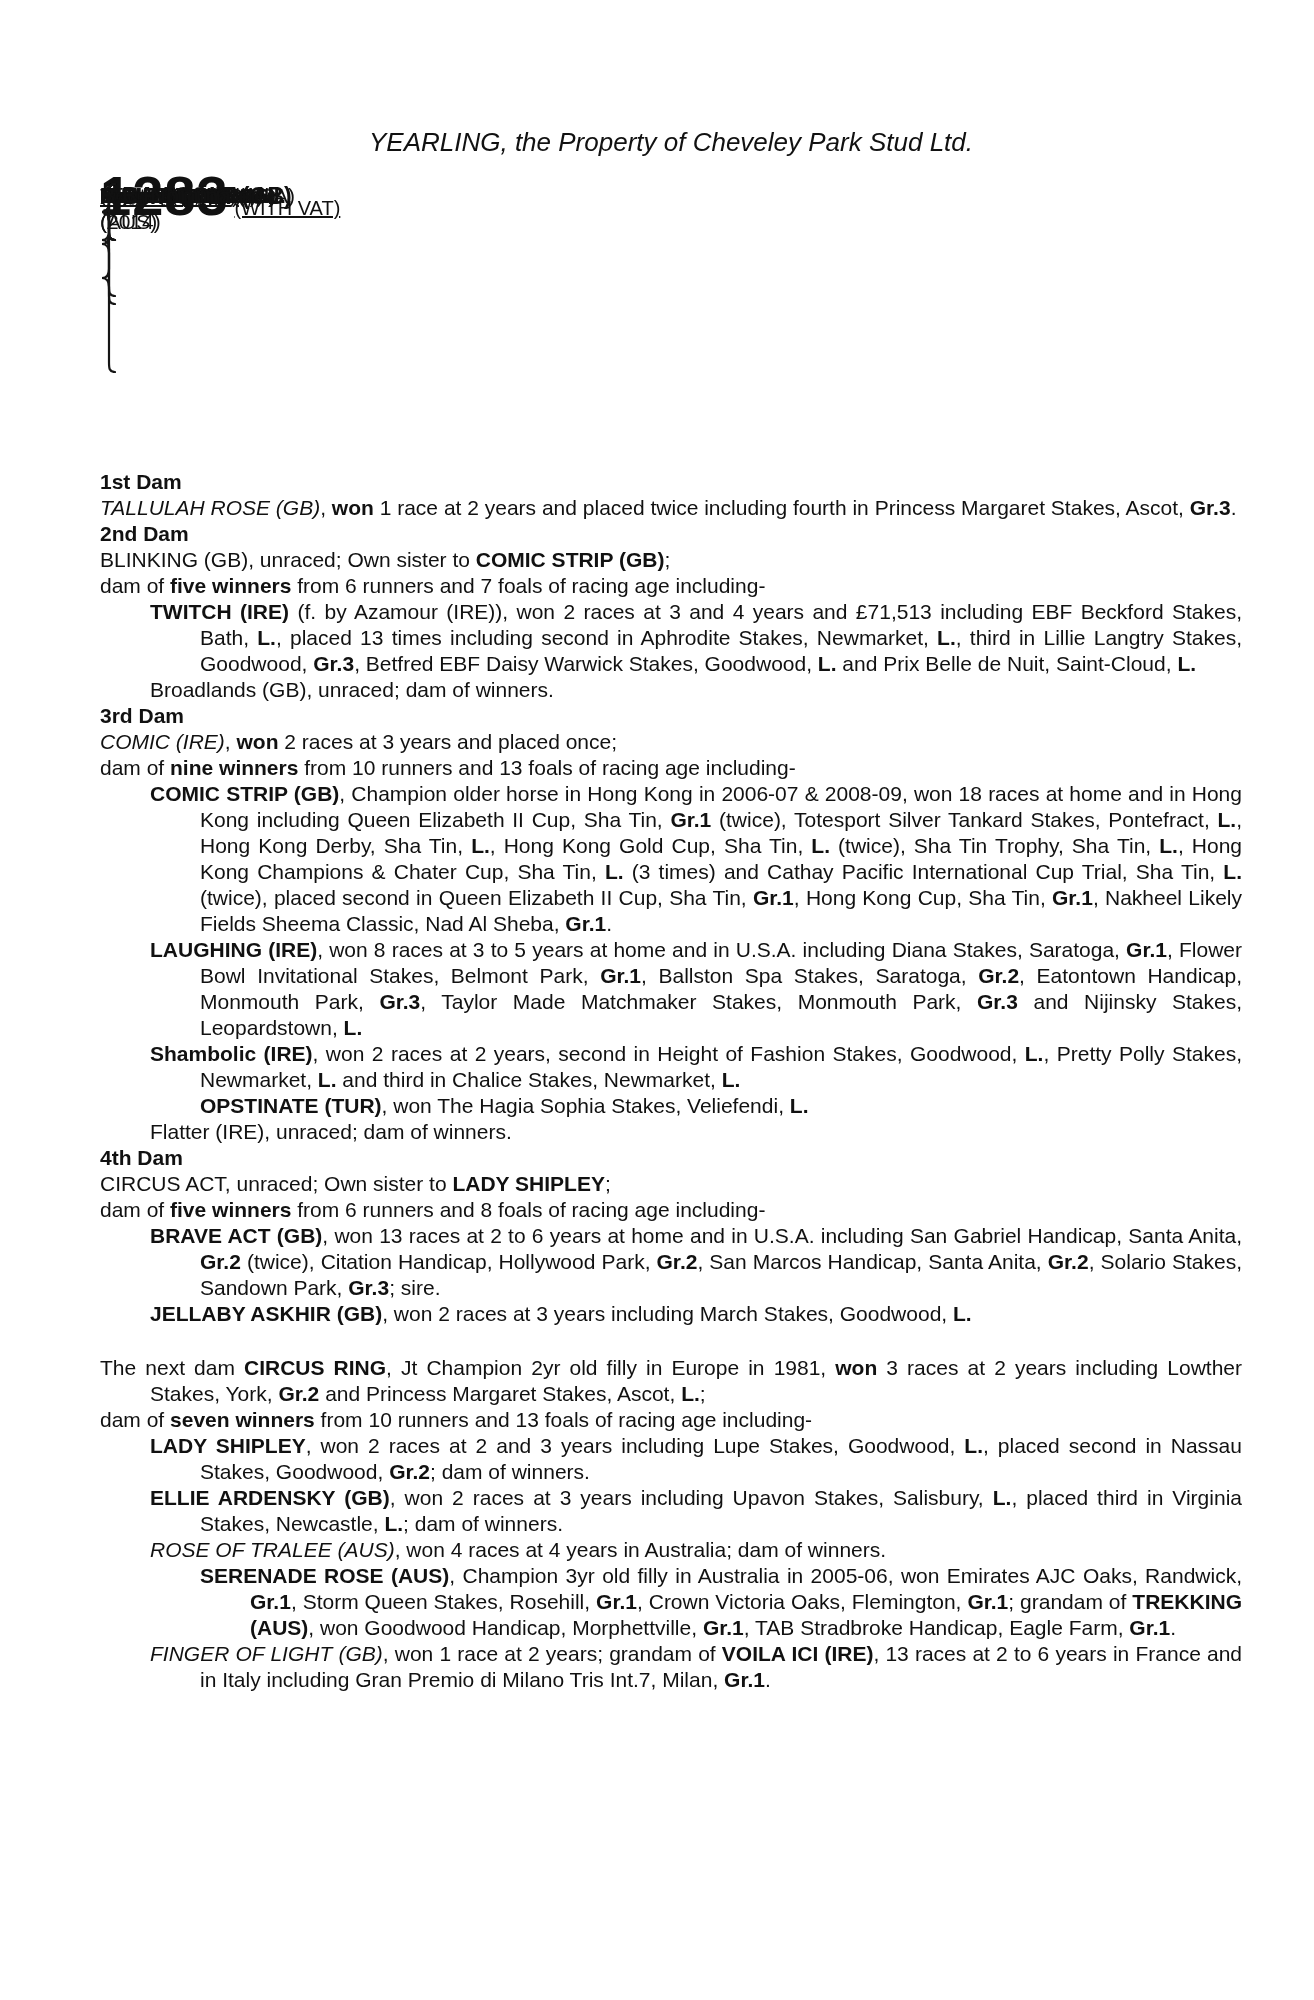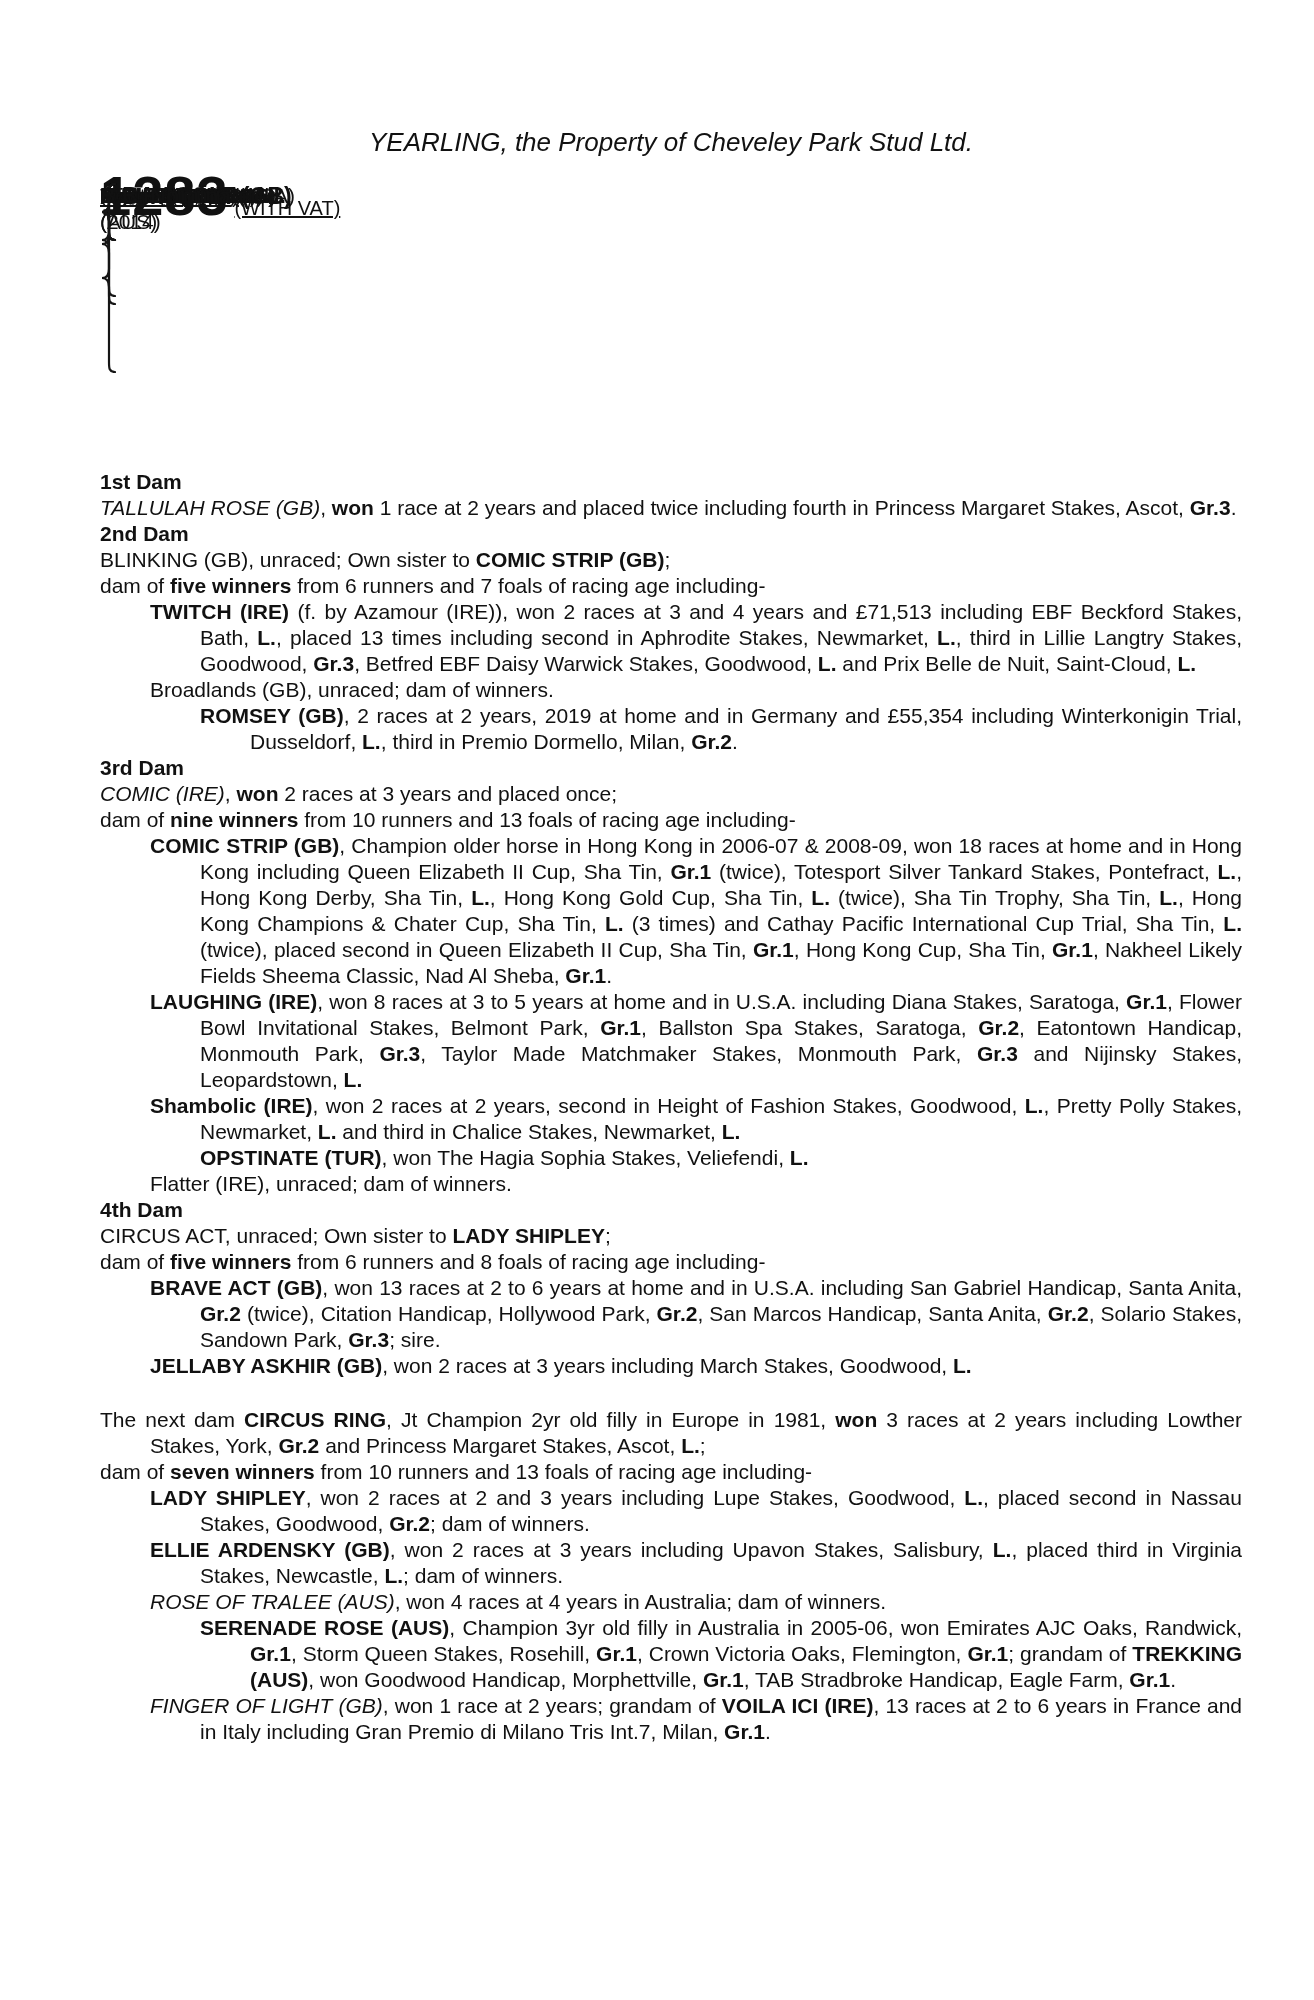--- a/index.html
+++ b/index.html
@@ -130,21 +130,20 @@
       <div class="section">
         <div class="dam-heading">1st Dam</div>
         <p class="para p-l0"><span class="i">TALLULAH ROSE (GB)</span><span>, </span><span class="b">won</span><span> 1 race at 2 years and placed twice including fourth in Princess Margaret Stakes, Ascot, </span><span class="b">Gr.3</span><span>.</span></p>
       </div>
       <div class="section">
         <div class="dam-heading">2nd Dam</div>
         <p class="para p-l0"><span>BLINKING (GB), unraced; Own sister to </span><span class="b">COMIC STRIP (GB)</span><span>;</span></p>
         <p class="para p-l0"><span>dam of </span><span class="b">five winners</span><span> from 6 runners and 7 foals of racing age including-</span></p>
         <p class="para p-l1"><span class="b">TWITCH (IRE)</span><span> (f. by Azamour (IRE)), won 2 races at 3 and 4 years and £71,513 including EBF Beckford Stakes, Bath, </span><span class="b">L.</span><span>, placed 13 times including second in Aphrodite Stakes, Newmarket, </span><span class="b">L.</span><span>, third in Lillie Langtry Stakes, Goodwood, </span><span class="b">Gr.3</span><span>, Betfred EBF Daisy Warwick Stakes, Goodwood, </span><span class="b">L.</span><span> and Prix Belle de Nuit, Saint-Cloud, </span><span class="b">L.</span></p>
         <p class="para p-l1"><span>Broadlands (GB), unraced; dam of winners.</span></p>
-        <p class="para p-l2"><span class="b">ROMSEY (GB)</span><span>, 2 races at 2 years, 2019 at home and in Germany and £55,354 including Winterkonigin Trial, Dusseldorf, </span><span class="b">L.</span><span>, third in Premio Dormello, Milan, </span><span class="b">Gr.2</span><span>.</span></p>
       </div>
       <div class="section">
         <div class="dam-heading">3rd Dam</div>
         <p class="para p-l0"><span class="i">COMIC (IRE)</span><span>, </span><span class="b">won</span><span> 2 races at 3 years and placed once;</span></p>
         <p class="para p-l0"><span>dam of </span><span class="b">nine winners</span><span> from 10 runners and 13 foals of racing age including-</span></p>
         <p class="para p-l1"><span class="b">COMIC STRIP (GB)</span><span>, Champion older horse in Hong Kong in 2006-07 &amp; 2008-09, won 18 races at home and in Hong Kong including Queen Elizabeth II Cup, Sha Tin, </span><span class="b">Gr.1</span><span> (twice), Totesport Silver Tankard Stakes, Pontefract, </span><span class="b">L.</span><span>, Hong Kong Derby, Sha Tin, </span><span class="b">L.</span><span>, Hong Kong Gold Cup, Sha Tin, </span><span class="b">L.</span><span> (twice), Sha Tin Trophy, Sha Tin, </span><span class="b">L.</span><span>, Hong Kong Champions &amp; Chater Cup, Sha Tin, </span><span class="b">L.</span><span> (3 times) and Cathay Pacific International Cup Trial, Sha Tin, </span><span class="b">L.</span><span> (twice), placed second in Queen Elizabeth II Cup, Sha Tin, </span><span class="b">Gr.1</span><span>, Hong Kong Cup, Sha Tin, </span><span class="b">Gr.1</span><span>, Nakheel Likely Fields Sheema Classic, Nad Al Sheba, </span><span class="b">Gr.1</span><span>.</span></p>
         <p class="para p-l1"><span class="b">LAUGHING (IRE)</span><span>, won 8 races at 3 to 5 years at home and in U.S.A. including Diana Stakes, Saratoga, </span><span class="b">Gr.1</span><span>, Flower Bowl Invitational Stakes, Belmont Park, </span><span class="b">Gr.1</span><span>, Ballston Spa Stakes, Saratoga, </span><span class="b">Gr.2</span><span>, Eatontown Handicap, Monmouth Park, </span><span class="b">Gr.3</span><span>, Taylor Made Matchmaker Stakes, Monmouth Park, </span><span class="b">Gr.3</span><span> and Nijinsky Stakes, Leopardstown, </span><span class="b">L.</span></p>
         <p class="para p-l1"><span class="b">Shambolic (IRE)</span><span>, won 2 races at 2 years, second in Height of Fashion Stakes, Goodwood, </span><span class="b">L.</span><span>, Pretty Polly Stakes, Newmarket, </span><span class="b">L.</span><span> and third in Chalice Stakes, Newmarket, </span><span class="b">L.</span></p>
         <p class="para p-l2"><span class="b">OPSTINATE (TUR)</span><span>, won The Hagia Sophia Stakes, Veliefendi, </span><span class="b">L.</span></p>
         <p class="para p-l1"><span>Flatter (IRE), unraced; dam of winners.</span></p>

